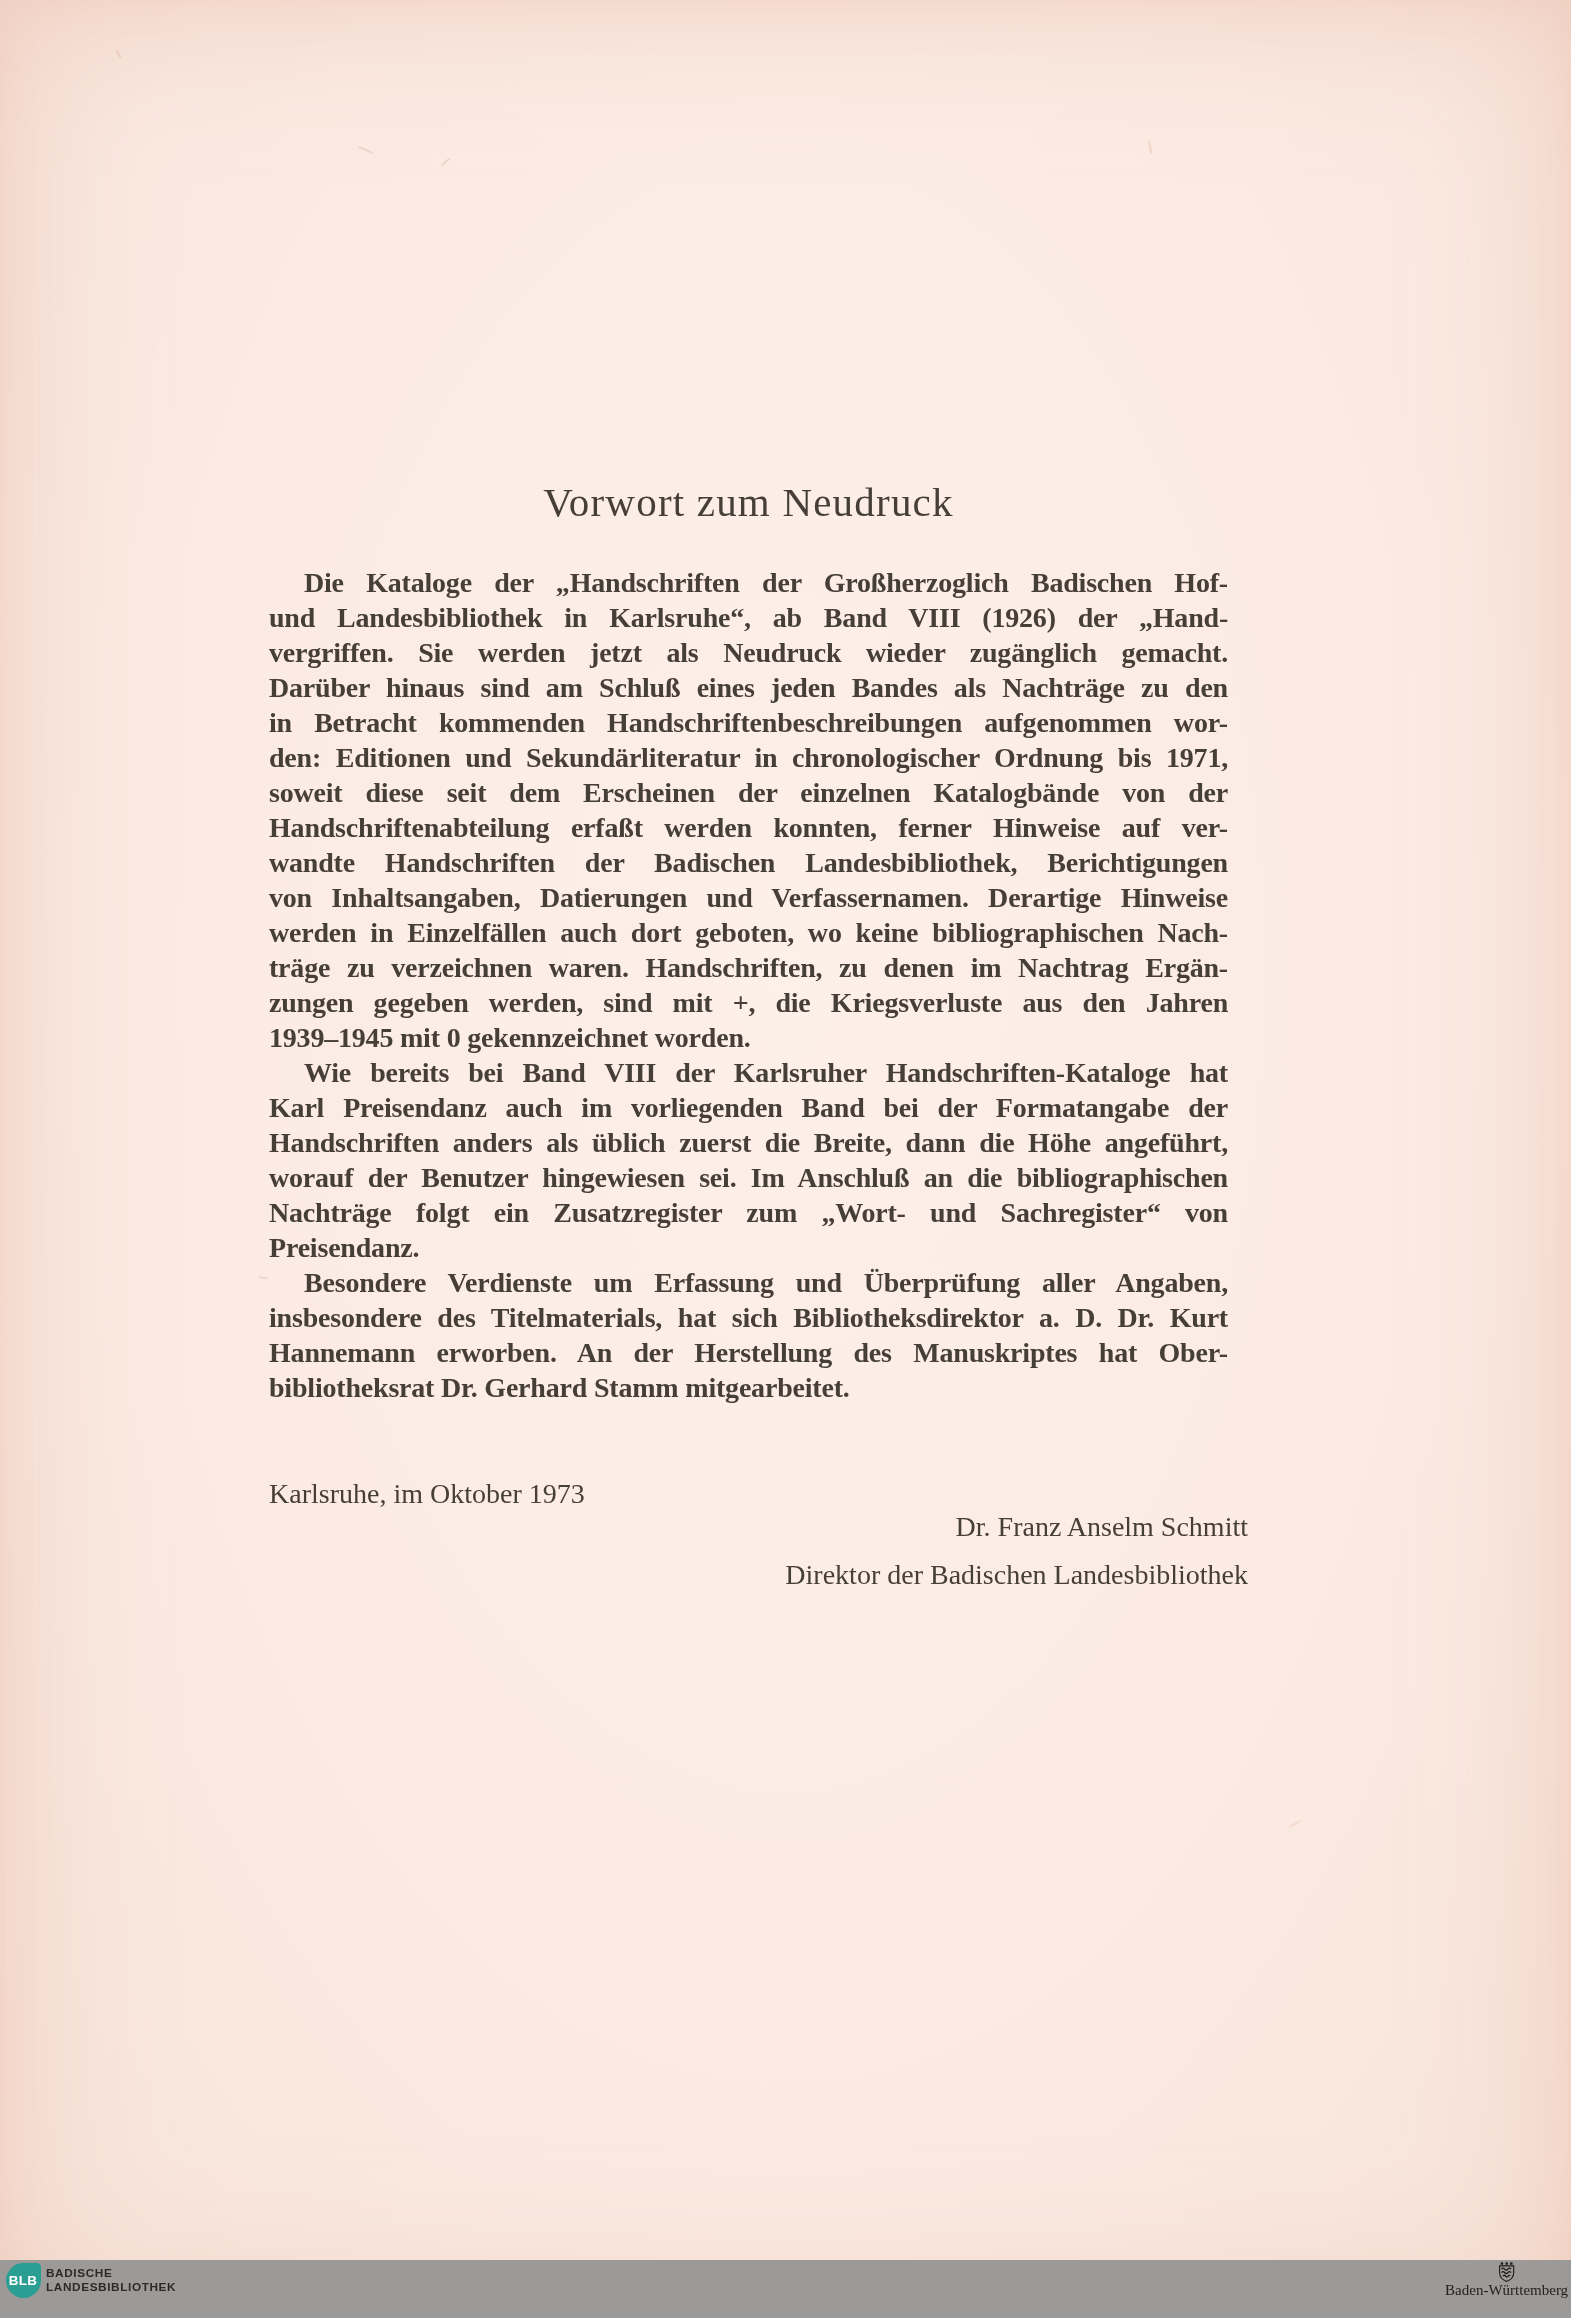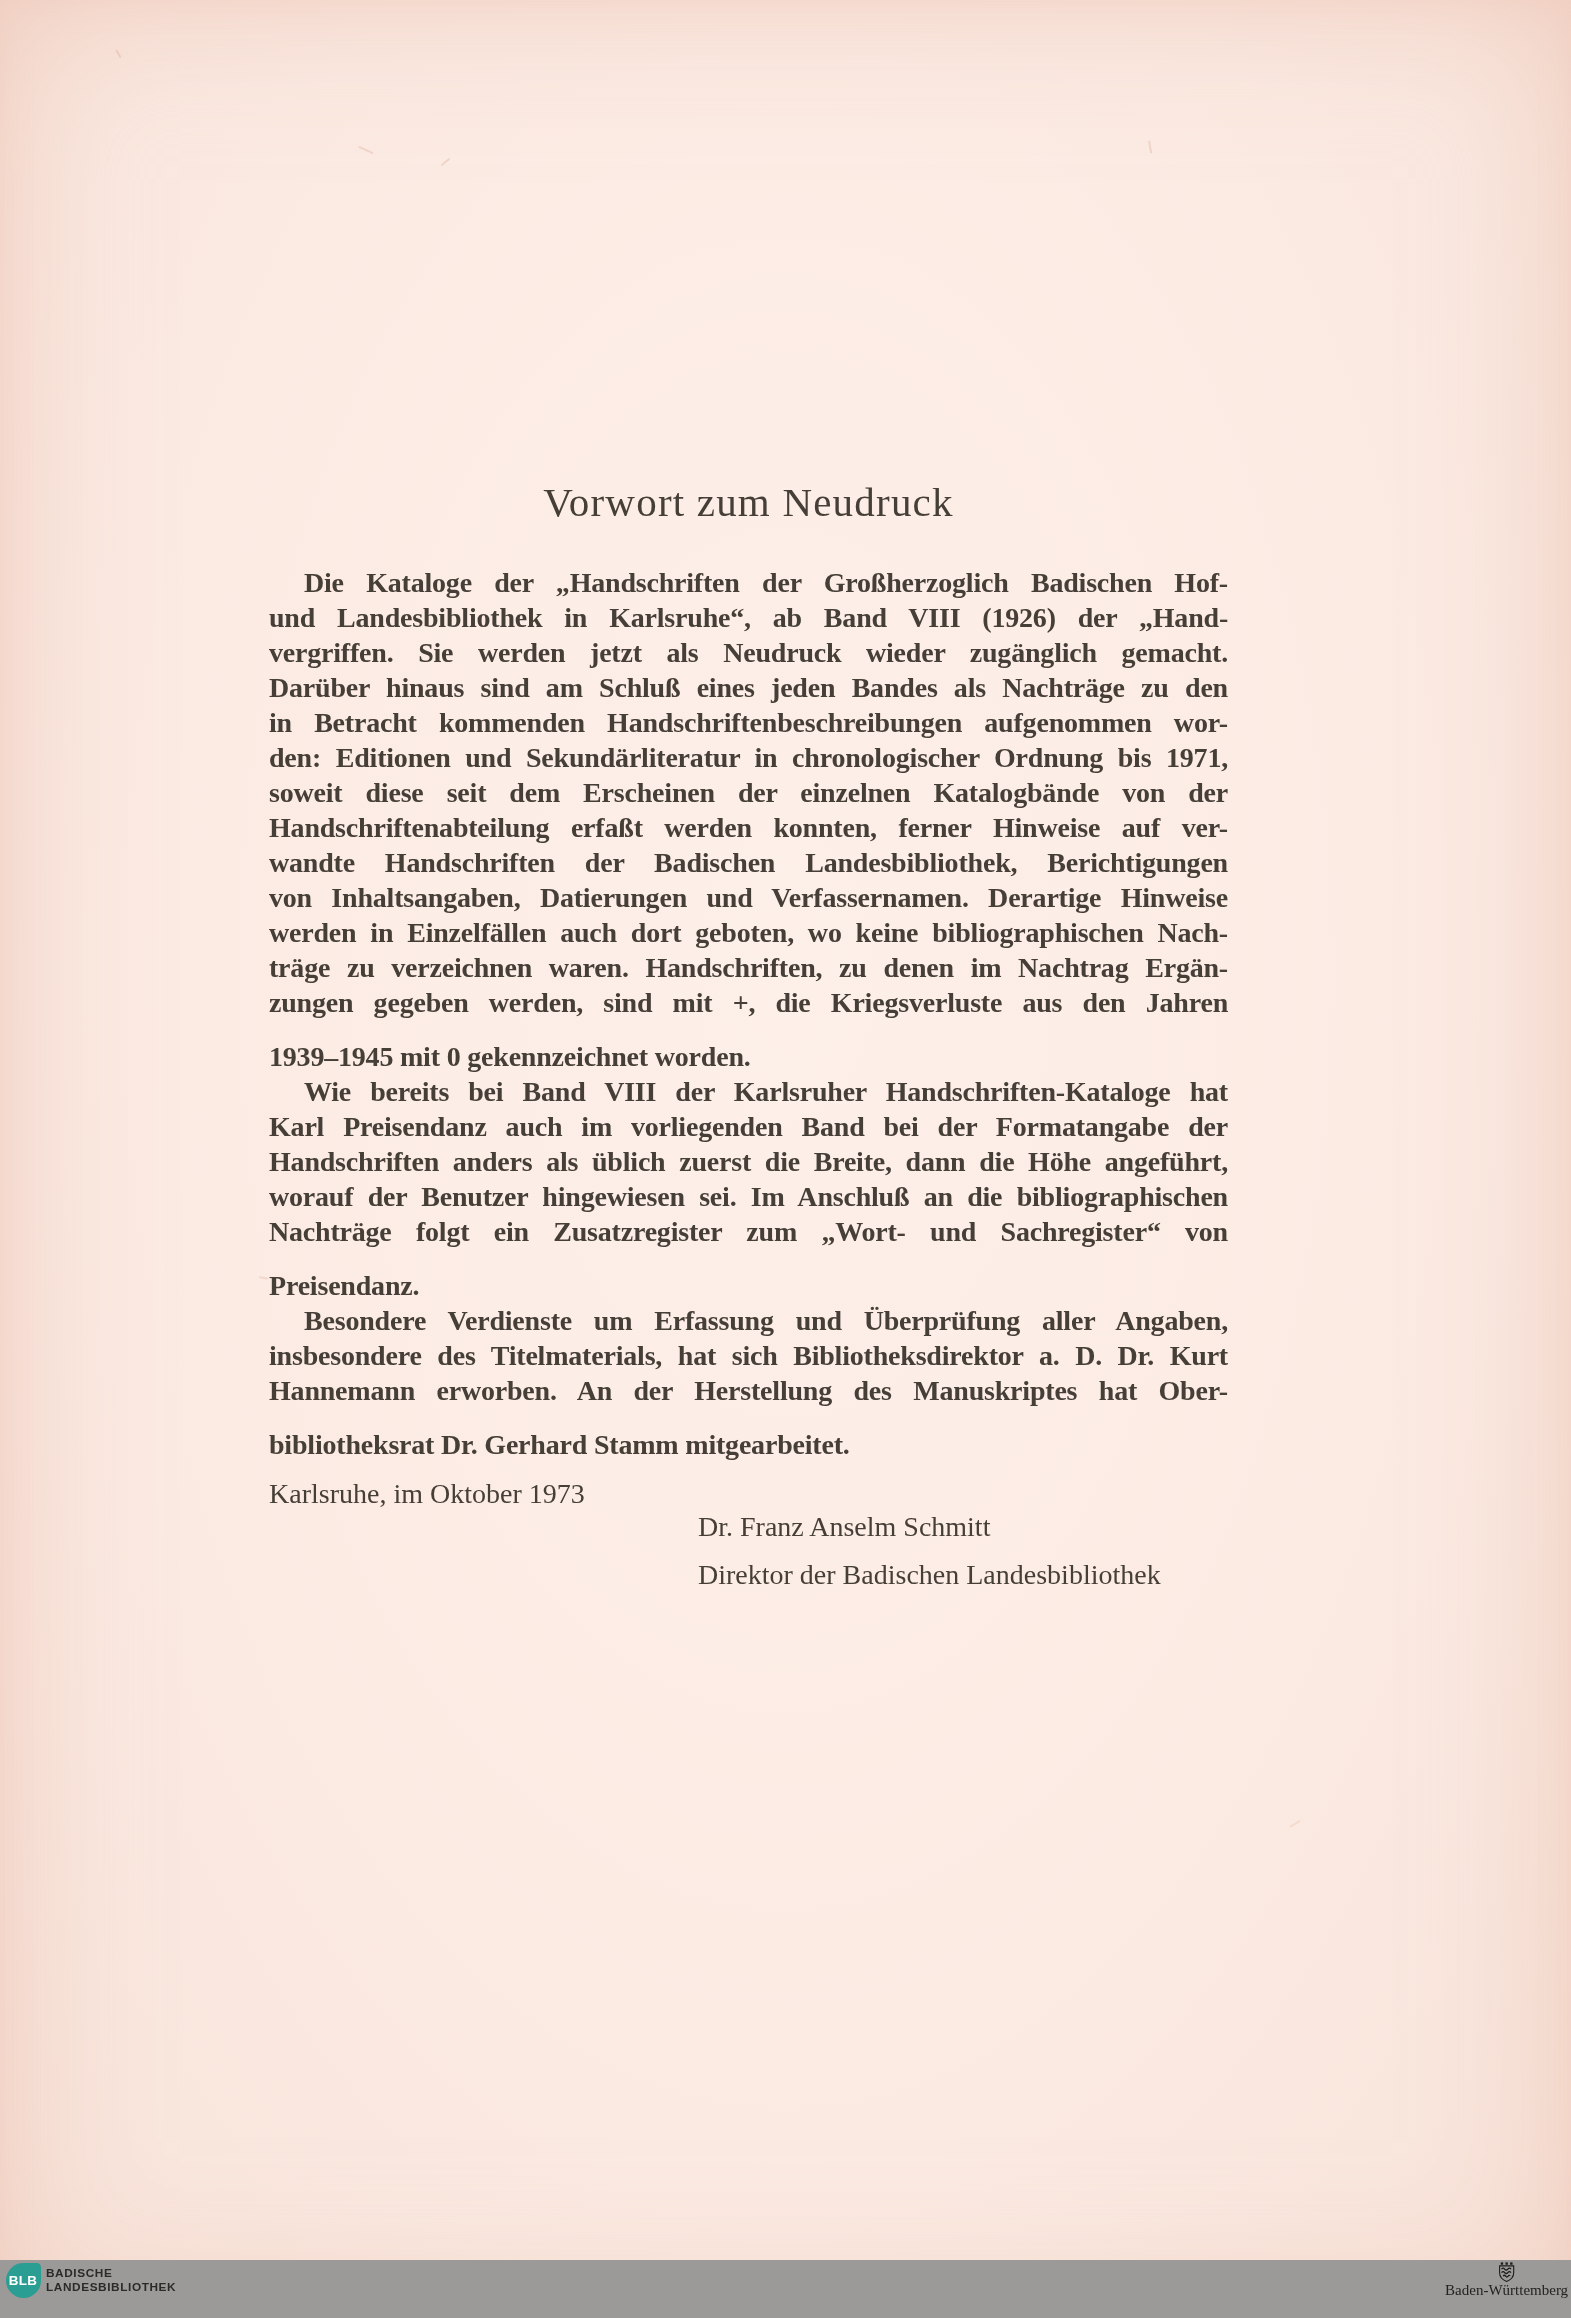--- a/index.html
+++ b/index.html
@@ -29,28 +29,28 @@
   }
   .body-text{
     position:absolute;left:269px;top:565px;width:959px;
     font-size:28px;line-height:35px;letter-spacing:-0.2px;
   }
   .line{
     text-align:justify;text-align-last:justify;text-justify:inter-word;
     white-space:nowrap;overflow:visible;font-weight:bold;
   }
   .line.indent{padding-left:35px;}
-  .line.endline{text-align-last:left;margin-top:19px;}
+  .line.endline{text-align-last:left;}
   .dateline{
     position:absolute;left:269px;top:1476px;
     font-size:28px;line-height:35px;
   }
   .signature{
     position:absolute;left:698px;top:1509px;width:550px;
-    text-align:left;font-size:28px;line-height:35px;white-space:nowrap;
+    text-align:right;font-size:28px;line-height:35px;white-space:nowrap;
   }
   .sig-role{margin-top:12.6px;}
 
   .footer-bar{
     position:absolute;left:0;bottom:0;width:1572px;height:59px;
     background:var(--footer_bar,#9b9a98);
   }
   .blb-logo{
     position:absolute;left:5.5px;top:3.1px;width:35px;height:35px;
     background:var(--logo_teal,#2a9e92);

